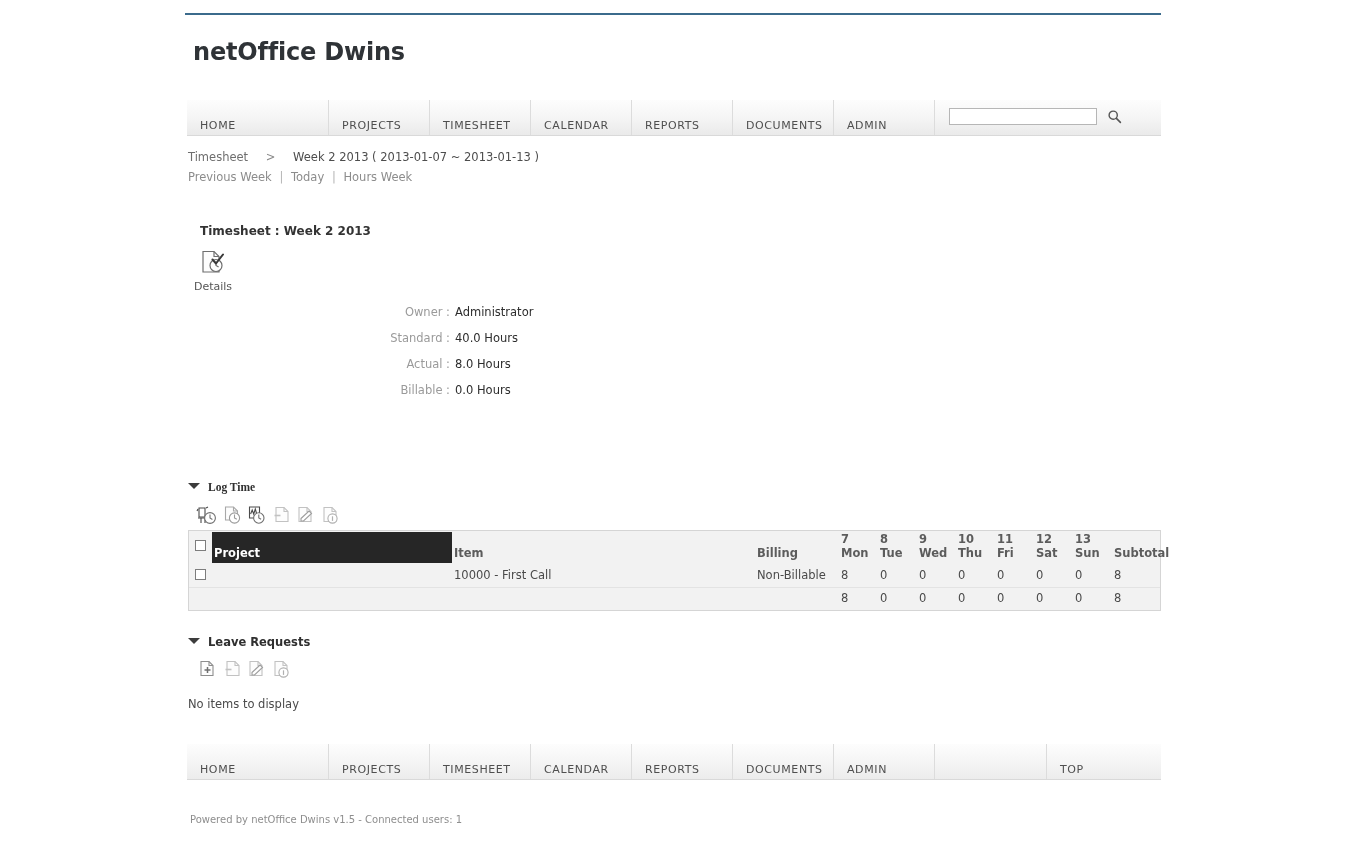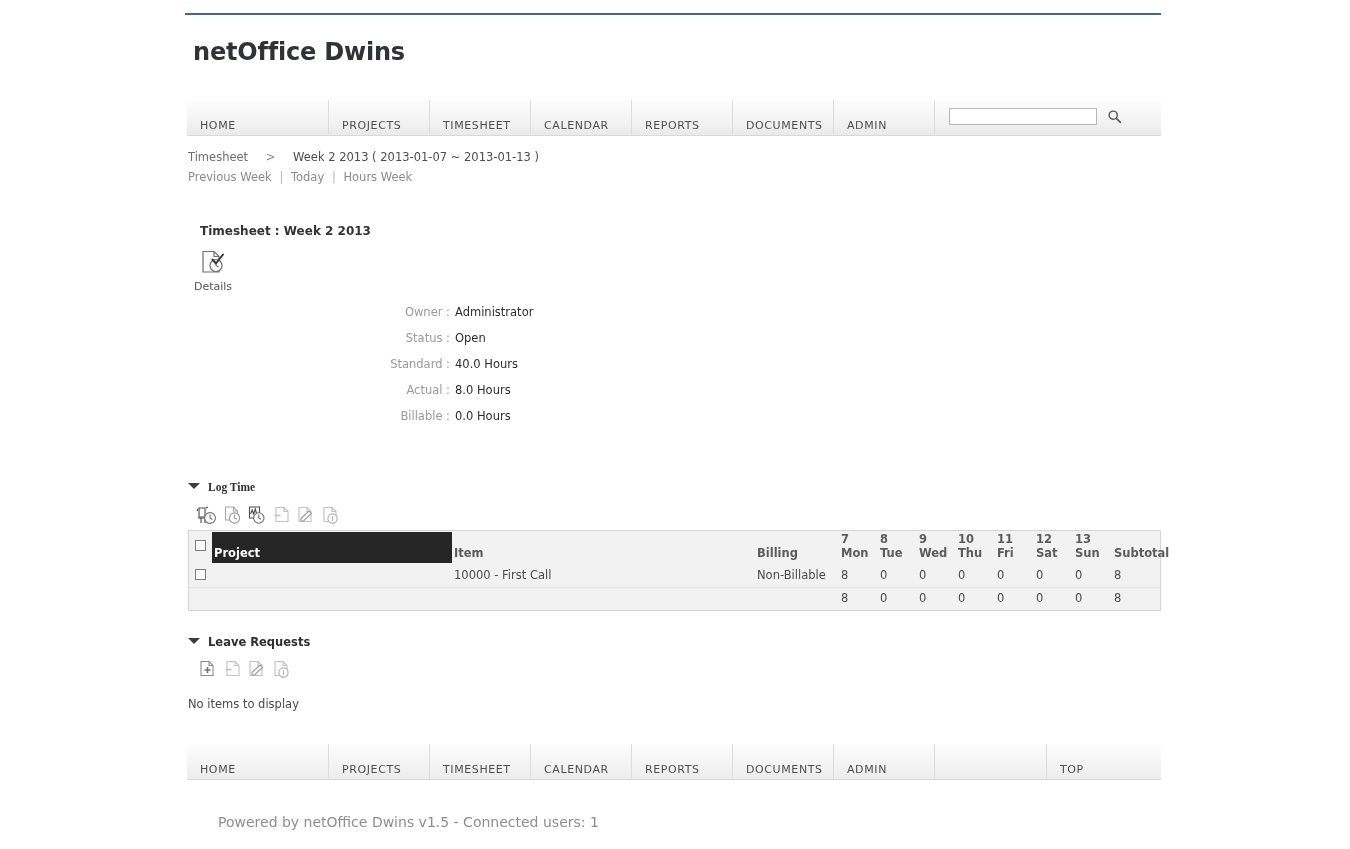--- a/index.html
+++ b/index.html
@@ -340,23 +340,22 @@
     top: 744px;
     width: 974px;
     height: 35px;
     background: linear-gradient(to bottom, #fdfdfd 0%, #f4f4f4 55%, #ececec 100%);
     border-bottom: 1px solid #d9d9d9;
   }
   .powered {
     position: absolute;
     left: 190px;
     top: 814px;
-    font-size: 14px;
+    font-size: 10px;
     color: #8e8e8e;
-    margin-left: 28px;
   }
   svg { display: block; }
   .tb-ico svg, .ico svg, .details-btn svg { display: inline-block; }
 </style>
 </head>
 <body>
 
 <div class="page">
 
   <div class="top-rule"></div>
@@ -457,23 +456,20 @@
       </svg>
     </span>
     <span class="lbl">Details</span>
   </div>
 
   <div class="info">
     <div class="info-row">
       <span class="info-label">Owner :</span><span class="info-value">Administrator</span>
     </div>
     <div class="info-row">
-      <span class="info-label">Status :</span><span class="info-value">Open</span>
-    </div>
-    <div class="info-row">
       <span class="info-label">Standard :</span><span class="info-value">40.0 Hours</span>
     </div>
     <div class="info-row">
       <span class="info-label">Actual :</span><span class="info-value">8.0 Hours</span>
     </div>
     <div class="info-row">
       <span class="info-label">Billable :</span><span class="info-value">0.0 Hours</span>
     </div>
   </div>
 

